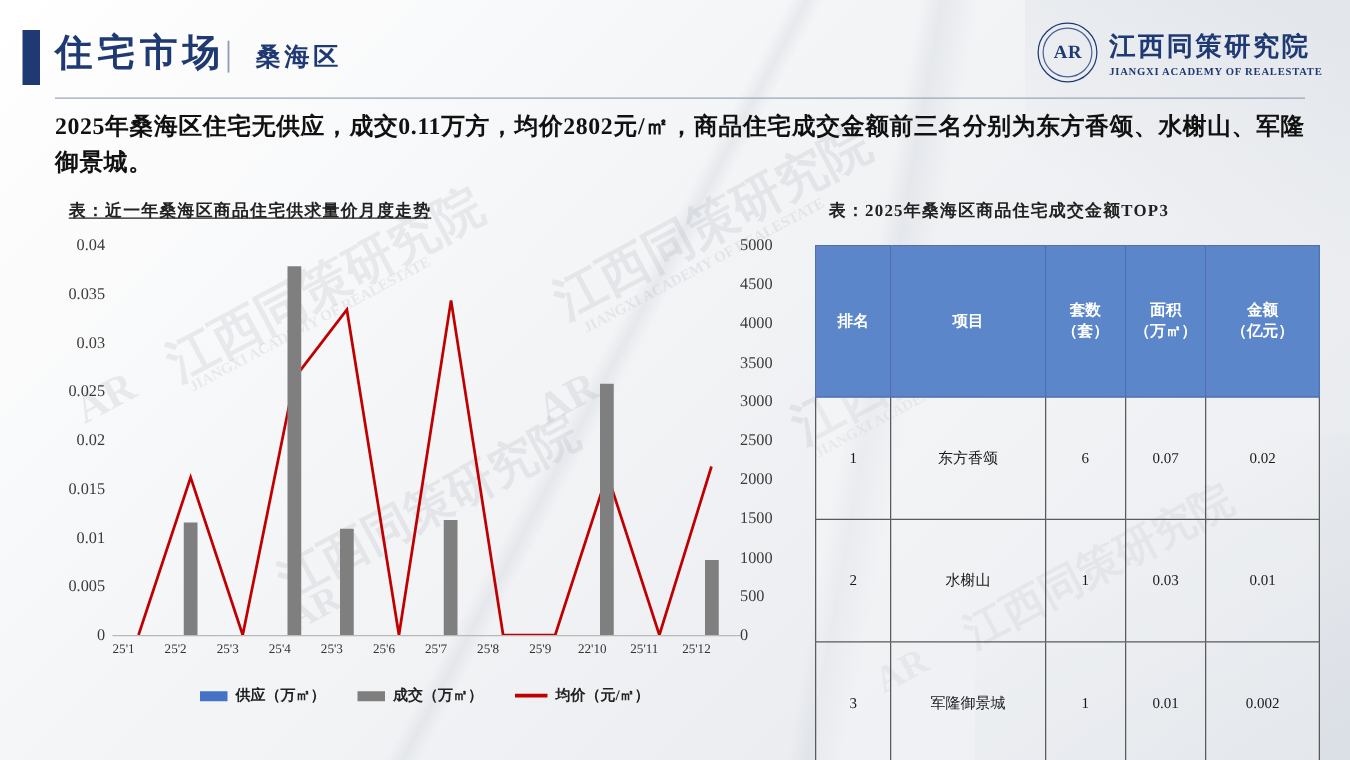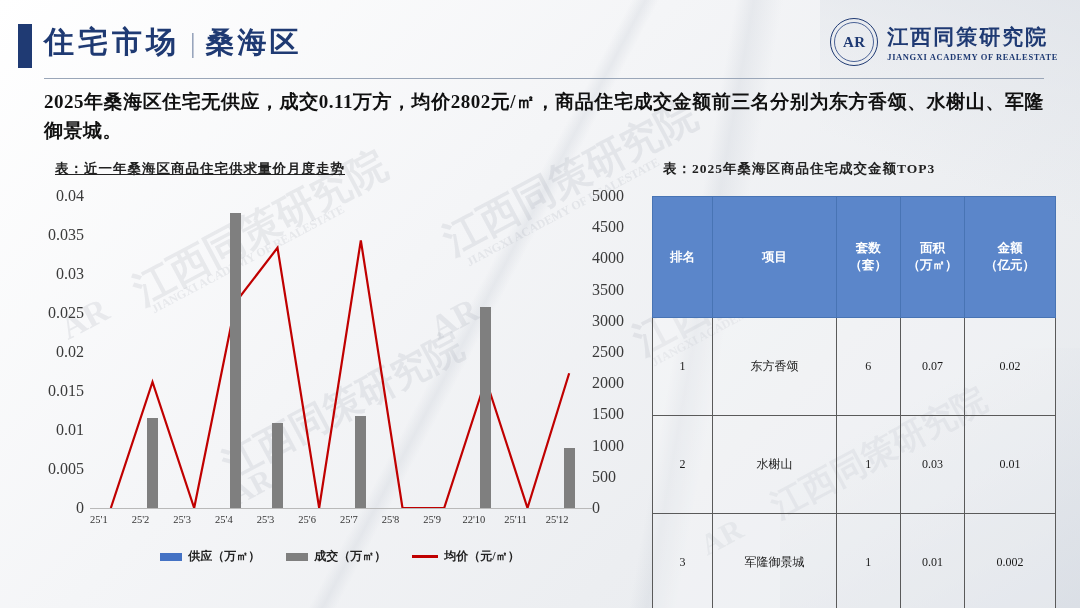--- a/index.html
+++ b/index.html
@@ -18,24 +18,24 @@
     pointer-events:none;}
   .bg-corner{position:absolute;right:0;top:0;width:260px;height:230px;
     background:linear-gradient(200deg,rgba(222,226,232,.75),rgba(255,255,255,0) 70%);
     pointer-events:none;}
   .bg-corner2{position:absolute;right:0;bottom:0;width:300px;height:260px;
     background:linear-gradient(330deg,rgba(214,219,227,.7),rgba(255,255,255,0) 70%);
     pointer-events:none;}
 
   
   .accent-bar{position:absolute;left:18px;top:24px;width:14px;height:44px;background:#1f3a73;}
-  .title-wrap{position:absolute;left:44px;top:22px;display:flex;align-items:baseline;gap:10px;}
+  .title-wrap{position:absolute;left:44px;top:22px;display:flex;align-items:baseline;}
   .title-main{font-size:30px;font-weight:bold;color:#1f3a73;letter-spacing:4px;}
   .title-sep{font-size:28px;color:#8d9bb5;font-weight:300;}
-  .title-sub{font-size:29px;font-weight:bold;color:#1f3a73;letter-spacing:3px;}
+  .title-sub{font-size:20px;font-weight:bold;color:#1f3a73;letter-spacing:3px;margin-left:19px;}
   .header-rule{position:absolute;left:44px;top:78px;width:1000px;height:1px;background:#9aa6b8;}
 
   
   .logo{position:absolute;right:22px;top:18px;display:flex;align-items:center;gap:9px;}
   .logo-seal{width:46px;height:46px;border-radius:50%;border:1.6px solid #1f3a73;
     display:flex;align-items:center;justify-content:center;position:relative;}
   .logo-seal:before{content:"";position:absolute;left:3px;top:3px;right:3px;bottom:3px;
     border-radius:50%;border:.8px solid #4a6296;}
   .logo-seal span{font-size:15px;font-weight:bold;color:#1f3a73;letter-spacing:.5px;}
   .logo-texts{display:flex;flex-direction:column;gap:1px;}
@@ -48,21 +48,21 @@
 
   
   .cap{position:absolute;font-size:13.5px;font-weight:bold;color:#222;letter-spacing:1px;}
   .cap-left{left:55px;top:160px;text-decoration:underline;}
   .cap-right{left:663px;top:160px;}
 
   
   .chart{position:absolute;left:40px;top:196px;width:565px;height:340px;}
   .y-left{position:absolute;left:0;top:0;width:48px;height:312px;}
   .y-right{position:absolute;left:550px;top:0;width:46px;height:312px;}
-  .y-left div,.y-right div{position:absolute;font-size:16px;color:#3a3a3a;white-space:nowrap;}
+  .y-left div,.y-right div{position:absolute;font-size:13px;color:#3a3a3a;white-space:nowrap;}
   .y-left div{right:4px;text-align:right;transform:translateY(-50%);}
   .y-right div{left:2px;transform:translateY(-50%);}
   .plot{position:absolute;left:50px;top:0;width:500px;height:312px;}
   .axis-line{position:absolute;left:50px;top:312px;width:502px;height:1px;background:#b9b9b9;}
   .bar{position:absolute;bottom:0;width:11px;background:#7f7f7f;}
   .x-labels{position:absolute;left:38px;top:318px;width:500px;height:18px;}
   .x-labels span{position:absolute;font-size:10.5px;color:#333;transform:translateX(-50%);white-space:nowrap;}
   .legend{position:absolute;left:50px;top:352px;width:500px;display:flex;justify-content:center;
     align-items:center;gap:26px;}
   .legend-item{display:flex;align-items:center;gap:6px;font-size:12px;color:#222;font-weight:bold;}

